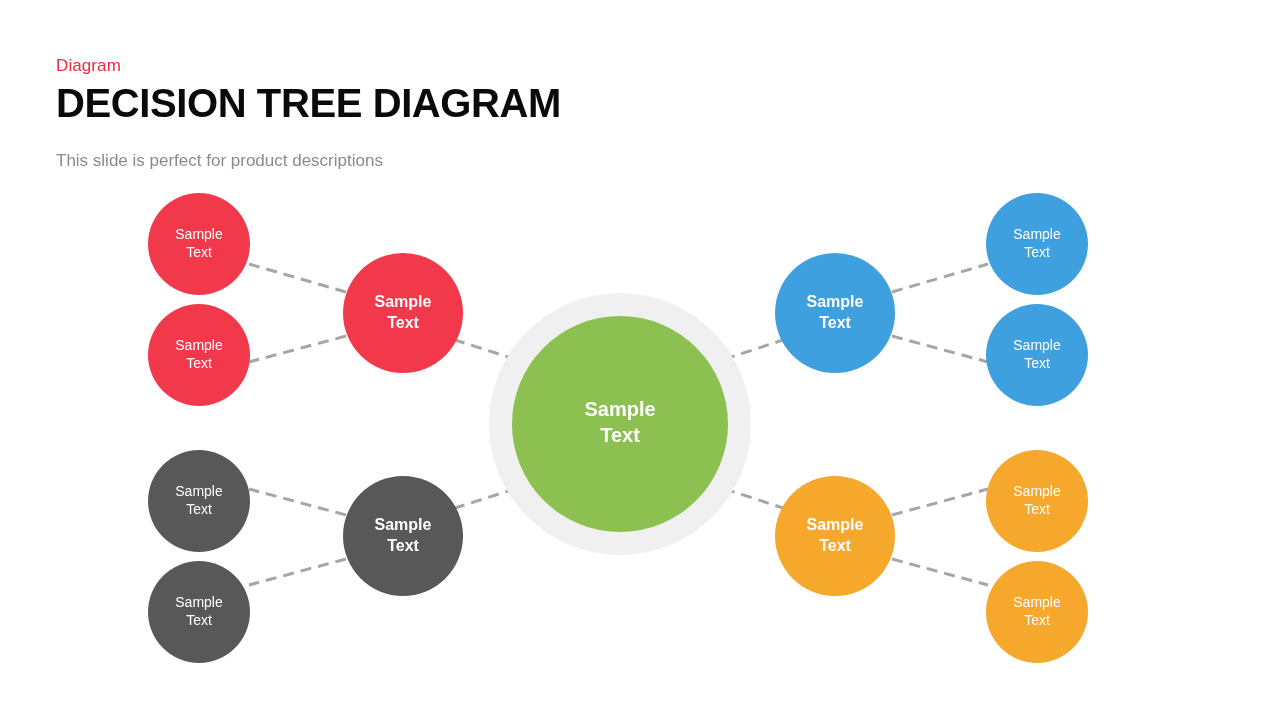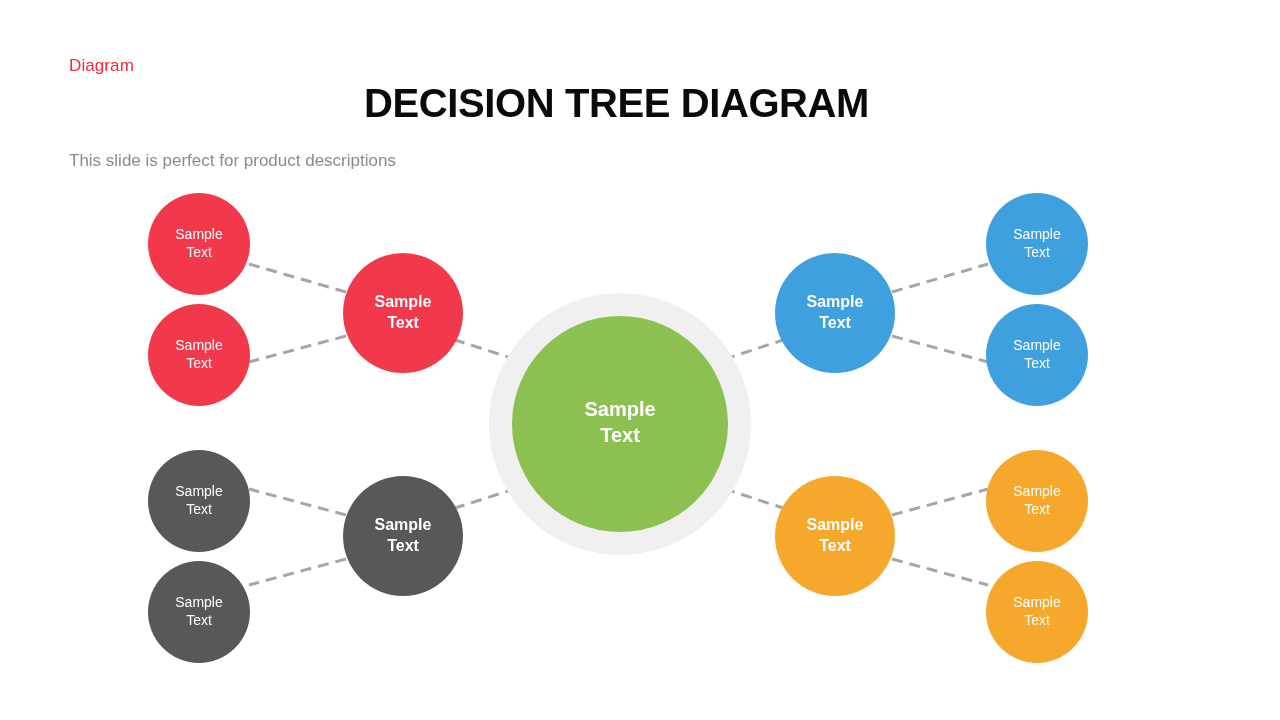--- a/index.html
+++ b/index.html
@@ -20,40 +20,39 @@
     position: absolute;
     top: 0; left: 0;
     width: 1280px;
     height: 720px;
     background: #ffffff;
   }
 
   
   #header {
     position: absolute;
-    left: 69px;
+    left: 56px;
     top: 55px;
     width: 800px;
   }
   #eyebrow {
     font-size: 17px;
     line-height: 22px;
     color: #f2293f;
     font-family: "Liberation Sans", sans-serif;
     letter-spacing: 0.1px;
   }
   #title {
     font-size: 40px;
     line-height: 48px;
     font-weight: bold;
     color: #0a0a0a;
     letter-spacing: -0.4px;
     margin-top: 2px;
     font-family: "Liberation Sans", sans-serif;
-    text-align: right;
   }
   #subtitle {
     font-size: 17px;
     line-height: 24px;
     color: #8b8b8b;
     margin-top: 22px;
     font-family: "Liberation Sans", sans-serif;
   }
 
   

